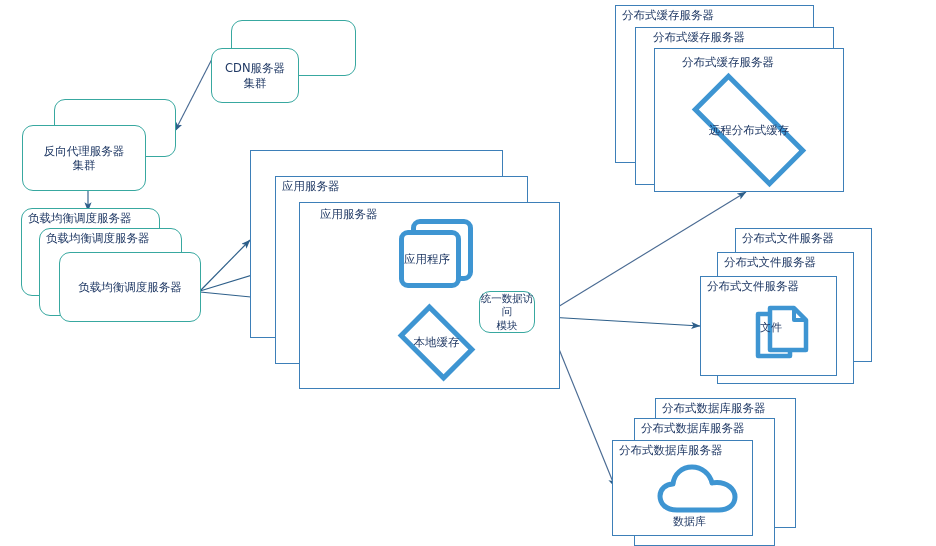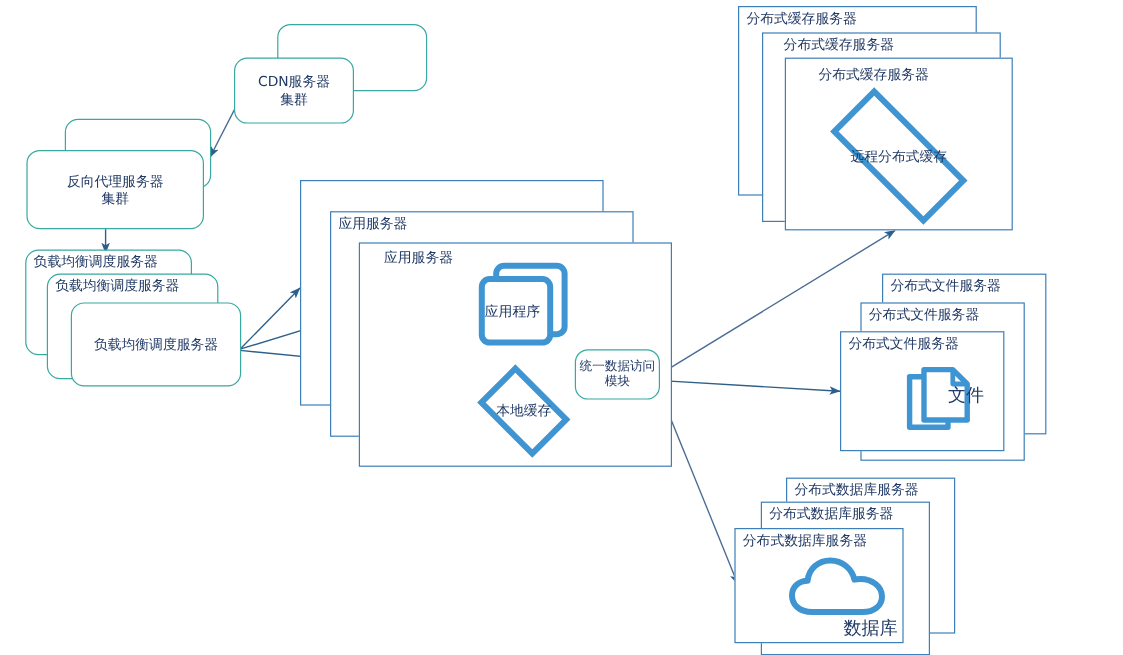--- a/index.html
+++ b/index.html
@@ -47,21 +47,21 @@
   }
   .rsq{
     border:5px solid #3e95d2;
     border-radius:9px;
     background:#fff;
     display:flex;align-items:center;justify-content:flex-start;
     color:#1f3864;font-size:11.5px;
   }
   .rsq.ghost{background:transparent;}
 
-  .label-free{position:absolute;color:#1f3864;font-size:15px;white-space:nowrap;padding-left:30px;}
+  .label-free{position:absolute;color:#1f3864;font-size:11px;white-space:nowrap;}
 
   svg.wires{position:absolute;left:0;top:0;width:936px;height:546px;pointer-events:none;}
   svg.icons{position:absolute;pointer-events:none;}
 </style>
 </head>
 <body>
 
 <div id="canvas">
 
   <svg class="wires" viewBox="0 0 936 546">
@@ -87,29 +87,29 @@
     <path d="M465,285 L489,301" stroke="#2e5f8a" stroke-width="1.15" fill="none" marker-end="url(#ah)"></path>
 
     <path d="M548,313 L746,192" stroke="#4a6b93" stroke-width="1.15" fill="none" marker-end="url(#ah)"></path>
 
     <path d="M548,317 L700,326" stroke="#2e5f8a" stroke-width="1.15" fill="none" marker-end="url(#ah)"></path>
 
     <path d="M548,322 L615,487" stroke="#4a6b93" stroke-width="1.15" fill="none" marker-end="url(#ah)"></path>
   </svg>
 
   <div class="node rbox" style="left:231px;top:20px;width:125px;height:56px;"></div>
-  <div class="node rbox" style="left:195px;top:48px;width:100px;height:55px;">
+  <div class="node rbox" style="left:211px;top:48px;width:88px;height:55px;">
     <div>
       <div>CDN服务器</div>
       <div>集群</div>
     </div>
   </div>
 
   <div class="node rbox" style="left:54px;top:99px;width:122px;height:58px;"></div>
-  <div class="node rbox" style="left:22px;top:125px;width:148px;height:66px;">
+  <div class="node rbox" style="left:22px;top:125px;width:124px;height:66px;">
     <div>
       <div>反向代理服务器</div>
       <div>集群</div>
     </div>
   </div>
 
   <div class="node rbox tl" style="left:21px;top:208px;width:139px;height:88px;">
     <span>负载均衡调度服务器</span>
   </div>
   <div class="node rbox tl" style="left:39px;top:228px;width:143px;height:88px;">
@@ -129,21 +129,21 @@
 
   <div class="node rsq ghost" style="left:411px;top:219px;width:62px;height:62px;"></div>
   <div class="node rsq" style="left:399px;top:230px;width:62px;height:58px;">
     <span>应用程序</span>
   </div>
 
   <div class="node diamond" style="left:404px;top:320px;width:65px;height:45px;">
     <span>本地缓存</span>
   </div>
 
-  <div class="node rbox" style="left:479px;top:291px;width:71px;height:42px;font-size:10.5px;justify-content:center;">
+  <div class="node rbox" style="left:479px;top:291px;width:56px;height:42px;font-size:10.5px;justify-content:center;">
     <div>
       <div>统一数据访问</div>
       <div>模块</div>
     </div>
   </div>
 
   <div class="node sbox" style="left:615px;top:5px;width:199px;height:158px;position:absolute;">
     <span class="cap">分布式缓存服务器</span>
   </div>
   <div class="node sbox" style="left:635px;top:27px;width:199px;height:158px;position:absolute;">

